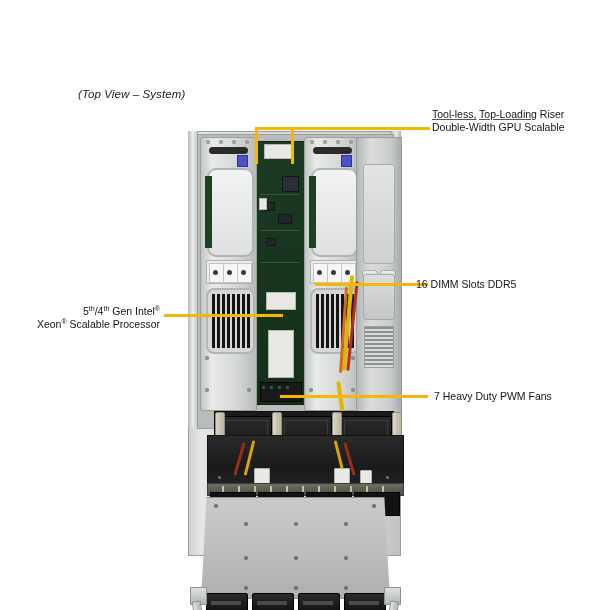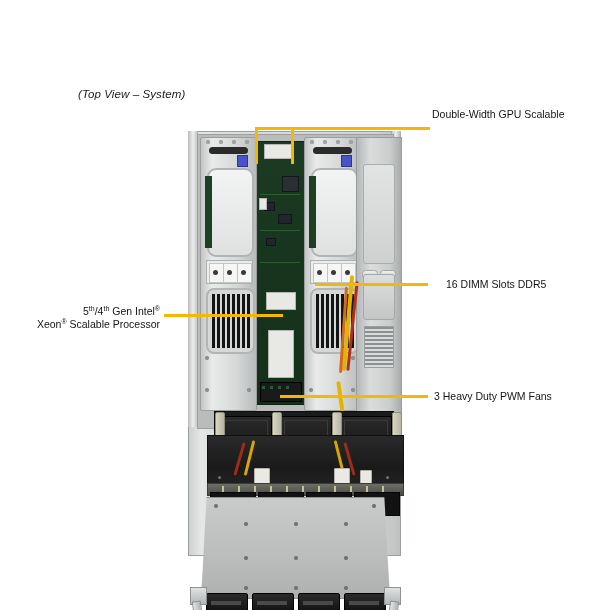--- a/index.html
+++ b/index.html
@@ -393,25 +393,26 @@
   <div class="lead v" style="left:255px;top:127px;height:37px;"></div>
   <div class="lead v" style="left:291px;top:127px;height:37px;"></div>
 
   <div class="lead h" style="left:315px;top:283px;width:113px;"></div>
 
   <div class="lead h" style="left:280px;top:395px;width:148px;"></div>
 
   <div class="lead h" style="left:164px;top:314px;width:119px;"></div>
 
   <div class="callout" style="left:432px;top:108px;">
+    <div><span class="u">Tool-less,</span> <span class="u">Top-Loading</span> Riser</div>
     <div>Double-Width GPU Scalable</div>
   </div>
 
-  <div class="callout" style="left:446px;top:278px;">16 DIMM Slots DDR5</div>
-
-  <div class="callout" style="left:434px;top:390px;">3 Heavy Duty PWM Fans</div>
+  <div class="callout" style="left:416px;top:278px;">16 DIMM Slots DDR5</div>
+
+  <div class="callout" style="left:434px;top:390px;">7 Heavy Duty PWM Fans</div>
 
   <div class="callout left" style="left:20px;top:305px;width:140px;">
     <div>5<sup>th</sup>/4<sup>th</sup> Gen Intel<sup>®</sup></div>
     <div>Xeon<sup>®</sup> Scalable Processor</div>
   </div>
 
 </div>
 
 </body></html>

